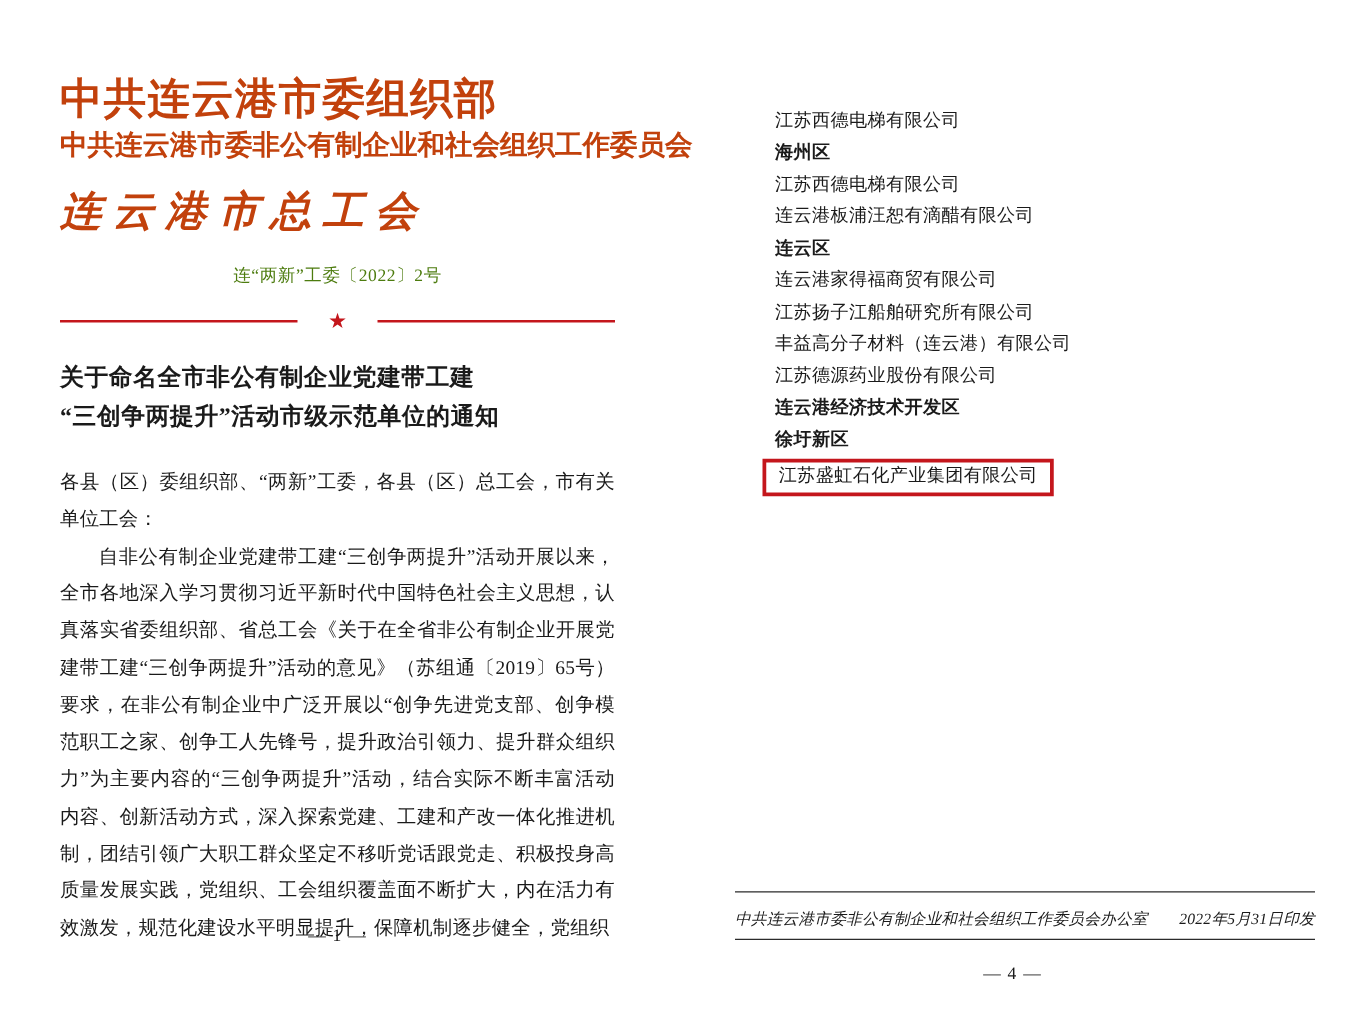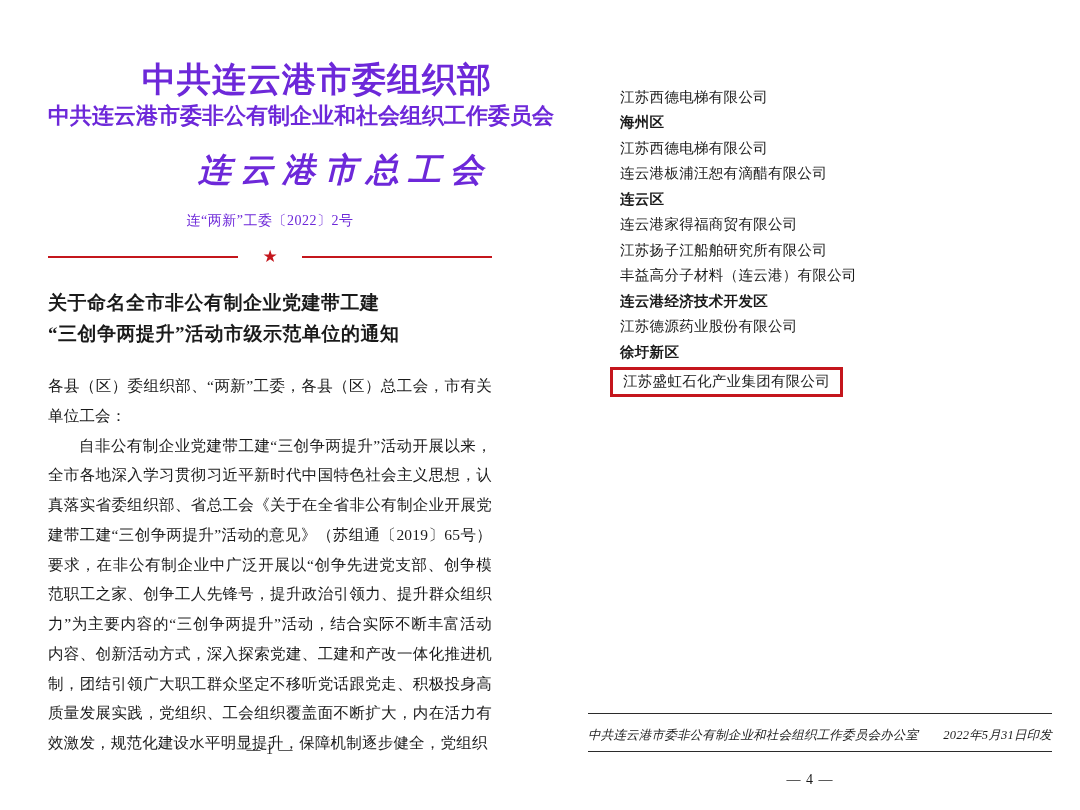--- a/index.html
+++ b/index.html
@@ -25,22 +25,22 @@
   .left-page {
     position: absolute;
     left: 0;
     top: 0;
     width: 540px;
     height: 810px;
     box-sizing: border-box;
     padding: 60px 48px 0 48px;
   }
   .masthead {
-    text-align: right;
-    color: #6d28d9;
+    text-align: left;
+    color: #c2410c;
     font-weight: bold;
     letter-spacing: 0.02em;
   }
   .mast-line1 {
     font-size: 34px;
     line-height: 1.18;
     letter-spacing: 1px;
     white-space: nowrap;
   }
   .mast-line2 {
@@ -54,21 +54,21 @@
     font-size: 33px;
     line-height: 1.2;
     letter-spacing: 9px;
     white-space: nowrap;
     margin-top: 20px;
     font-style: italic;
   }
   .doc-number {
     text-align: center;
     font-size: 14px;
-    color: #6d28d9;
+    color: #4d7c0f;
     margin-top: 22px;
     letter-spacing: 0.5px;
   }
   .red-rule {
     margin-top: 20px;
     height: 14px;
     position: relative;
   }
   .red-rule .bar {
     position: absolute;
@@ -220,22 +220,22 @@
   <div class="right-page">
     <div class="unit-list">
       <div class="unit-item">江苏西德电梯有限公司</div>
       <div class="unit-item heading">海州区</div>
       <div class="unit-item">江苏西德电梯有限公司</div>
       <div class="unit-item">连云港板浦汪恕有滴醋有限公司</div>
       <div class="unit-item heading">连云区</div>
       <div class="unit-item">连云港家得福商贸有限公司</div>
       <div class="unit-item">江苏扬子江船舶研究所有限公司</div>
       <div class="unit-item">丰益高分子材料（连云港）有限公司</div>
+      <div class="unit-item">江苏德源药业股份有限公司</div>
       <div class="unit-item heading">连云港经济技术开发区</div>
-      <div class="unit-item">江苏德源药业股份有限公司</div>
       <div class="unit-item heading">徐圩新区</div>
       <div class="unit-item highlighted">江苏盛虹石化产业集团有限公司</div>
     </div>
 
     <div class="footer-rule"></div>
     <div class="footer-row">
       <span>中共连云港市委非公有制企业和社会组织工作委员会办公室</span>
       <span>2022年5月31日印发</span>
     </div>
     <div class="footer-rule-bottom"></div>

